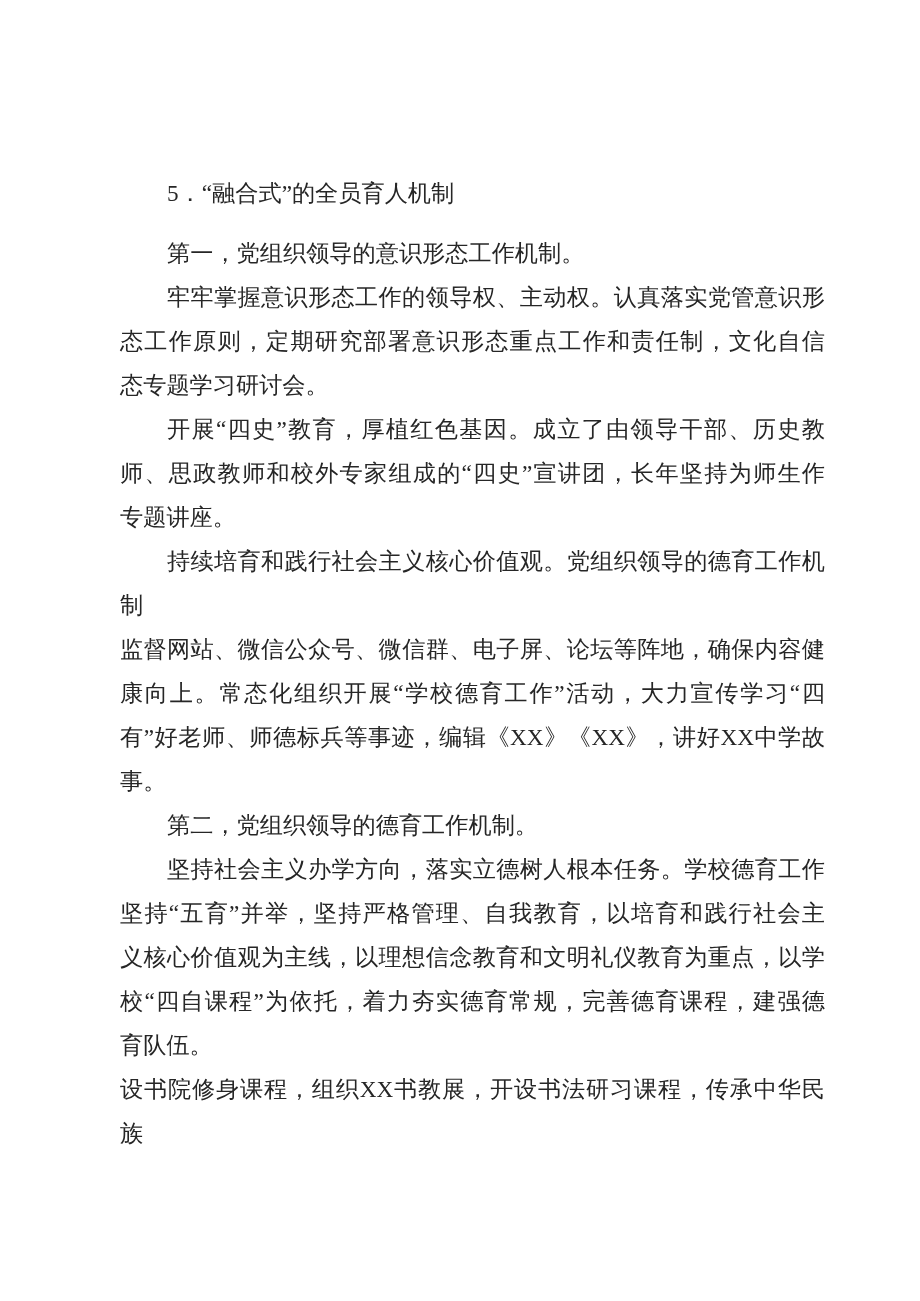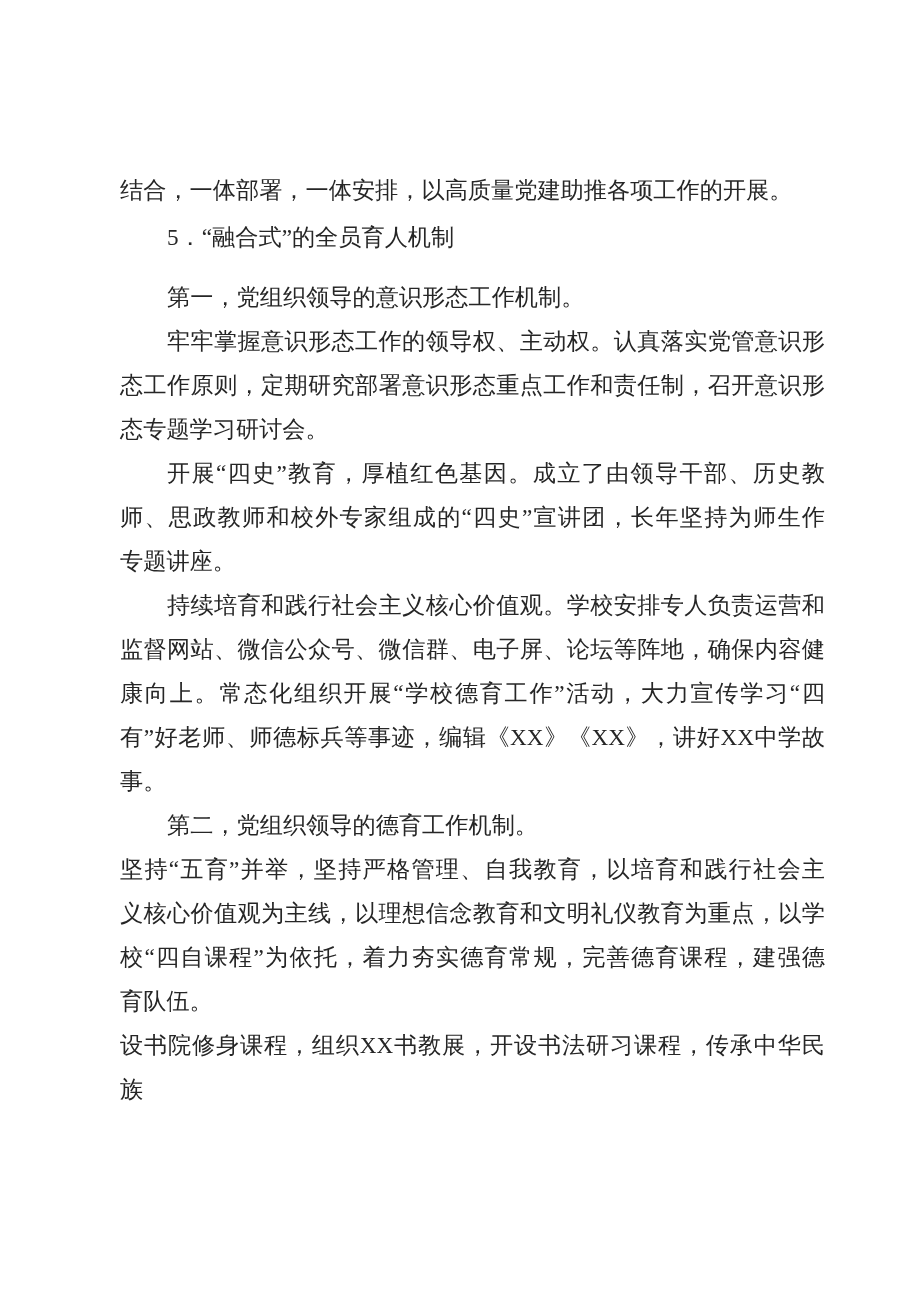--- a/index.html
+++ b/index.html
@@ -38,34 +38,34 @@
   .line.heading {
     margin-top: 3px;
     margin-bottom: 16px;
   }
 </style>
 </head>
 <body>
 
 <div class="page">
   <div class="content" id="doc-body" style="color: rgb(38, 38, 38);">
-      <p class="line">结合，一体部署，一体安排，以高质量党建助推各项工作的开展。</p>
       <p class="line indent heading">5．“融合式”的全员育人机制</p>
       <p class="line indent">第一，党组织领导的意识形态工作机制。</p>
       <p class="line justify indent">牢牢掌握意识形态工作的领导权、主动权。认真落实党管意识形</p>
-      <p class="line justify">态工作原则，定期研究部署意识形态重点工作和责任制，召开意识形</p>
+      <p class="line justify">态工作原则，定期研究部署意识形态重点工作和责任制，文化自信</p>
       <p class="line">态专题学习研讨会。</p>
       <p class="line justify indent">开展“四史”教育，厚植红色基因。成立了由领导干部、历史教</p>
       <p class="line justify">师、思政教师和校外专家组成的“四史”宣讲团，长年坚持为师生作</p>
       <p class="line">专题讲座。</p>
-      <p class="line justify indent">持续培育和践行社会主义核心价值观。学校安排专人负责运营和</p>
+      <p class="line justify indent">持续培育和践行社会主义核心价值观。党组织领导的德育工作机制</p>
       <p class="line justify">监督网站、微信公众号、微信群、电子屏、论坛等阵地，确保内容健</p>
       <p class="line justify">康向上。常态化组织开展“学校德育工作”活动，大力宣传学习“四</p>
       <p class="line justify">有”好老师、师德标兵等事迹，编辑《XX》《XX》，讲好XX中学故</p>
       <p class="line">事。</p>
       <p class="line indent">第二，党组织领导的德育工作机制。</p>
+      <p class="line justify indent">坚持社会主义办学方向，落实立德树人根本任务。学校德育工作</p>
       <p class="line justify">坚持“五育”并举，坚持严格管理、自我教育，以培育和践行社会主</p>
       <p class="line justify">义核心价值观为主线，以理想信念教育和文明礼仪教育为重点，以学</p>
       <p class="line justify">校“四自课程”为依托，着力夯实德育常规，完善德育课程，建强德</p>
       <p class="line">育队伍。</p>
       <p class="line justify">设书院修身课程，组织XX书教展，开设书法研习课程，传承中华民族</p>
     </div>
 </div>
 
 </body></html>

